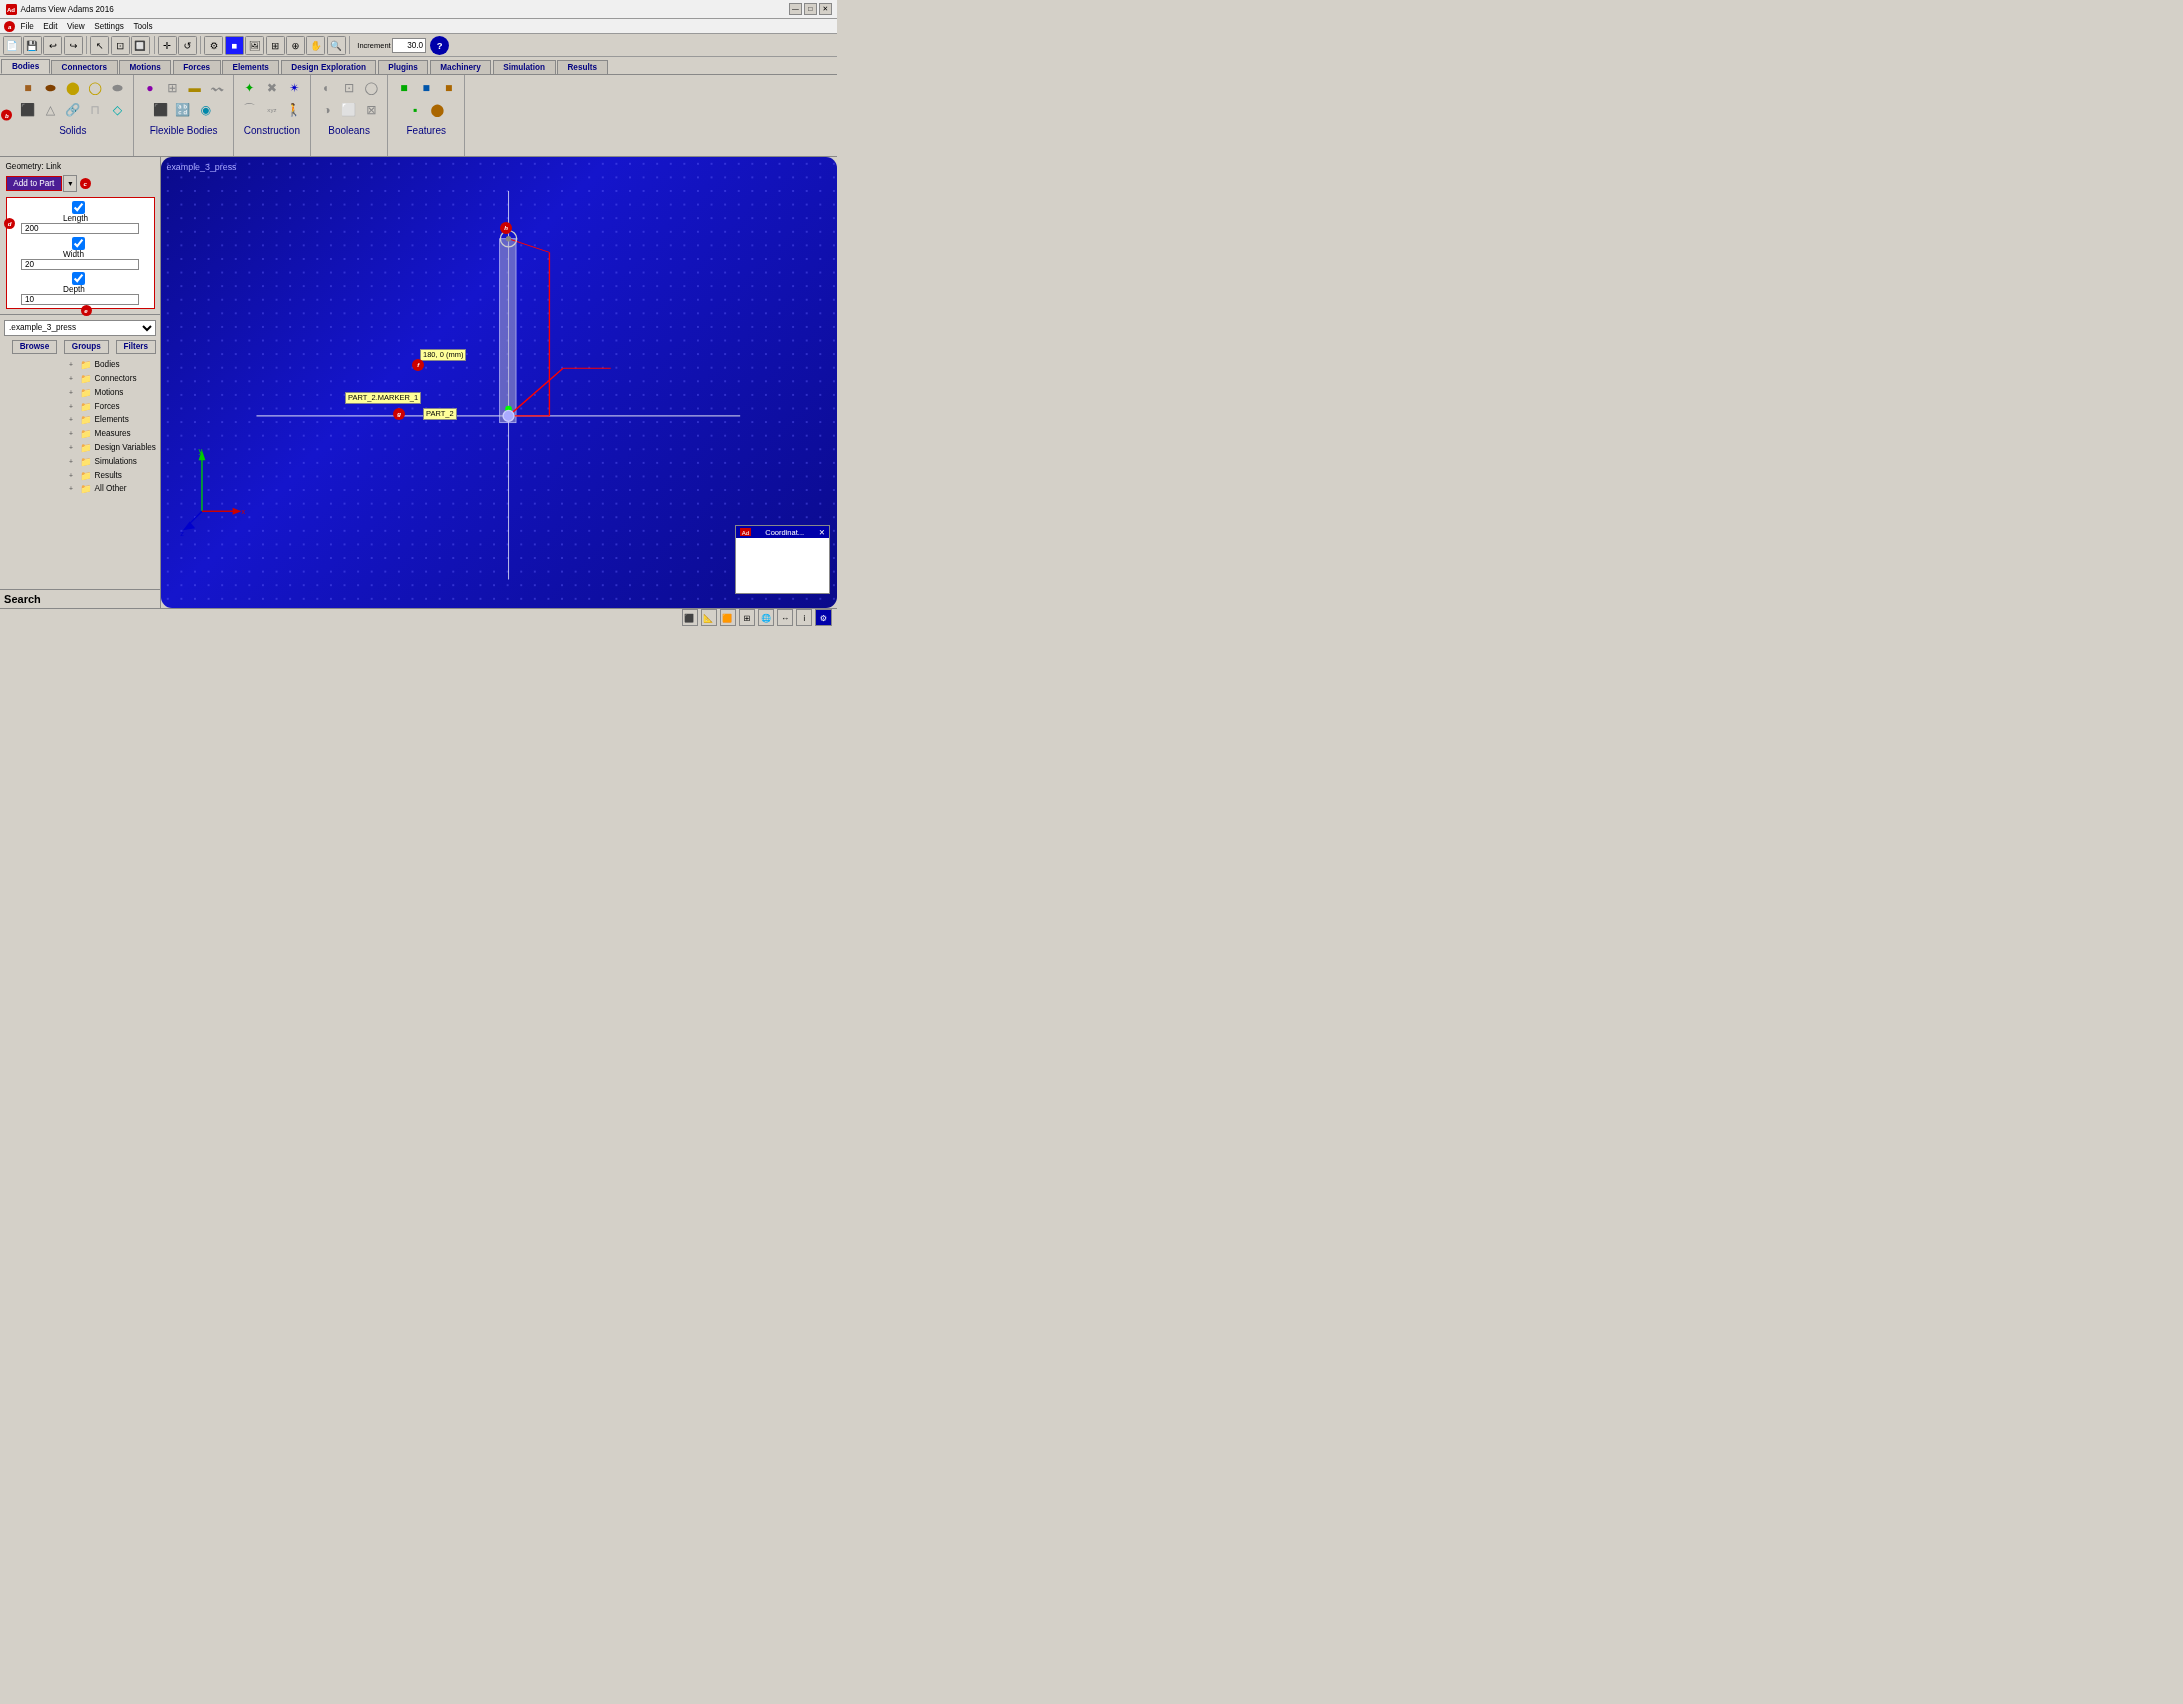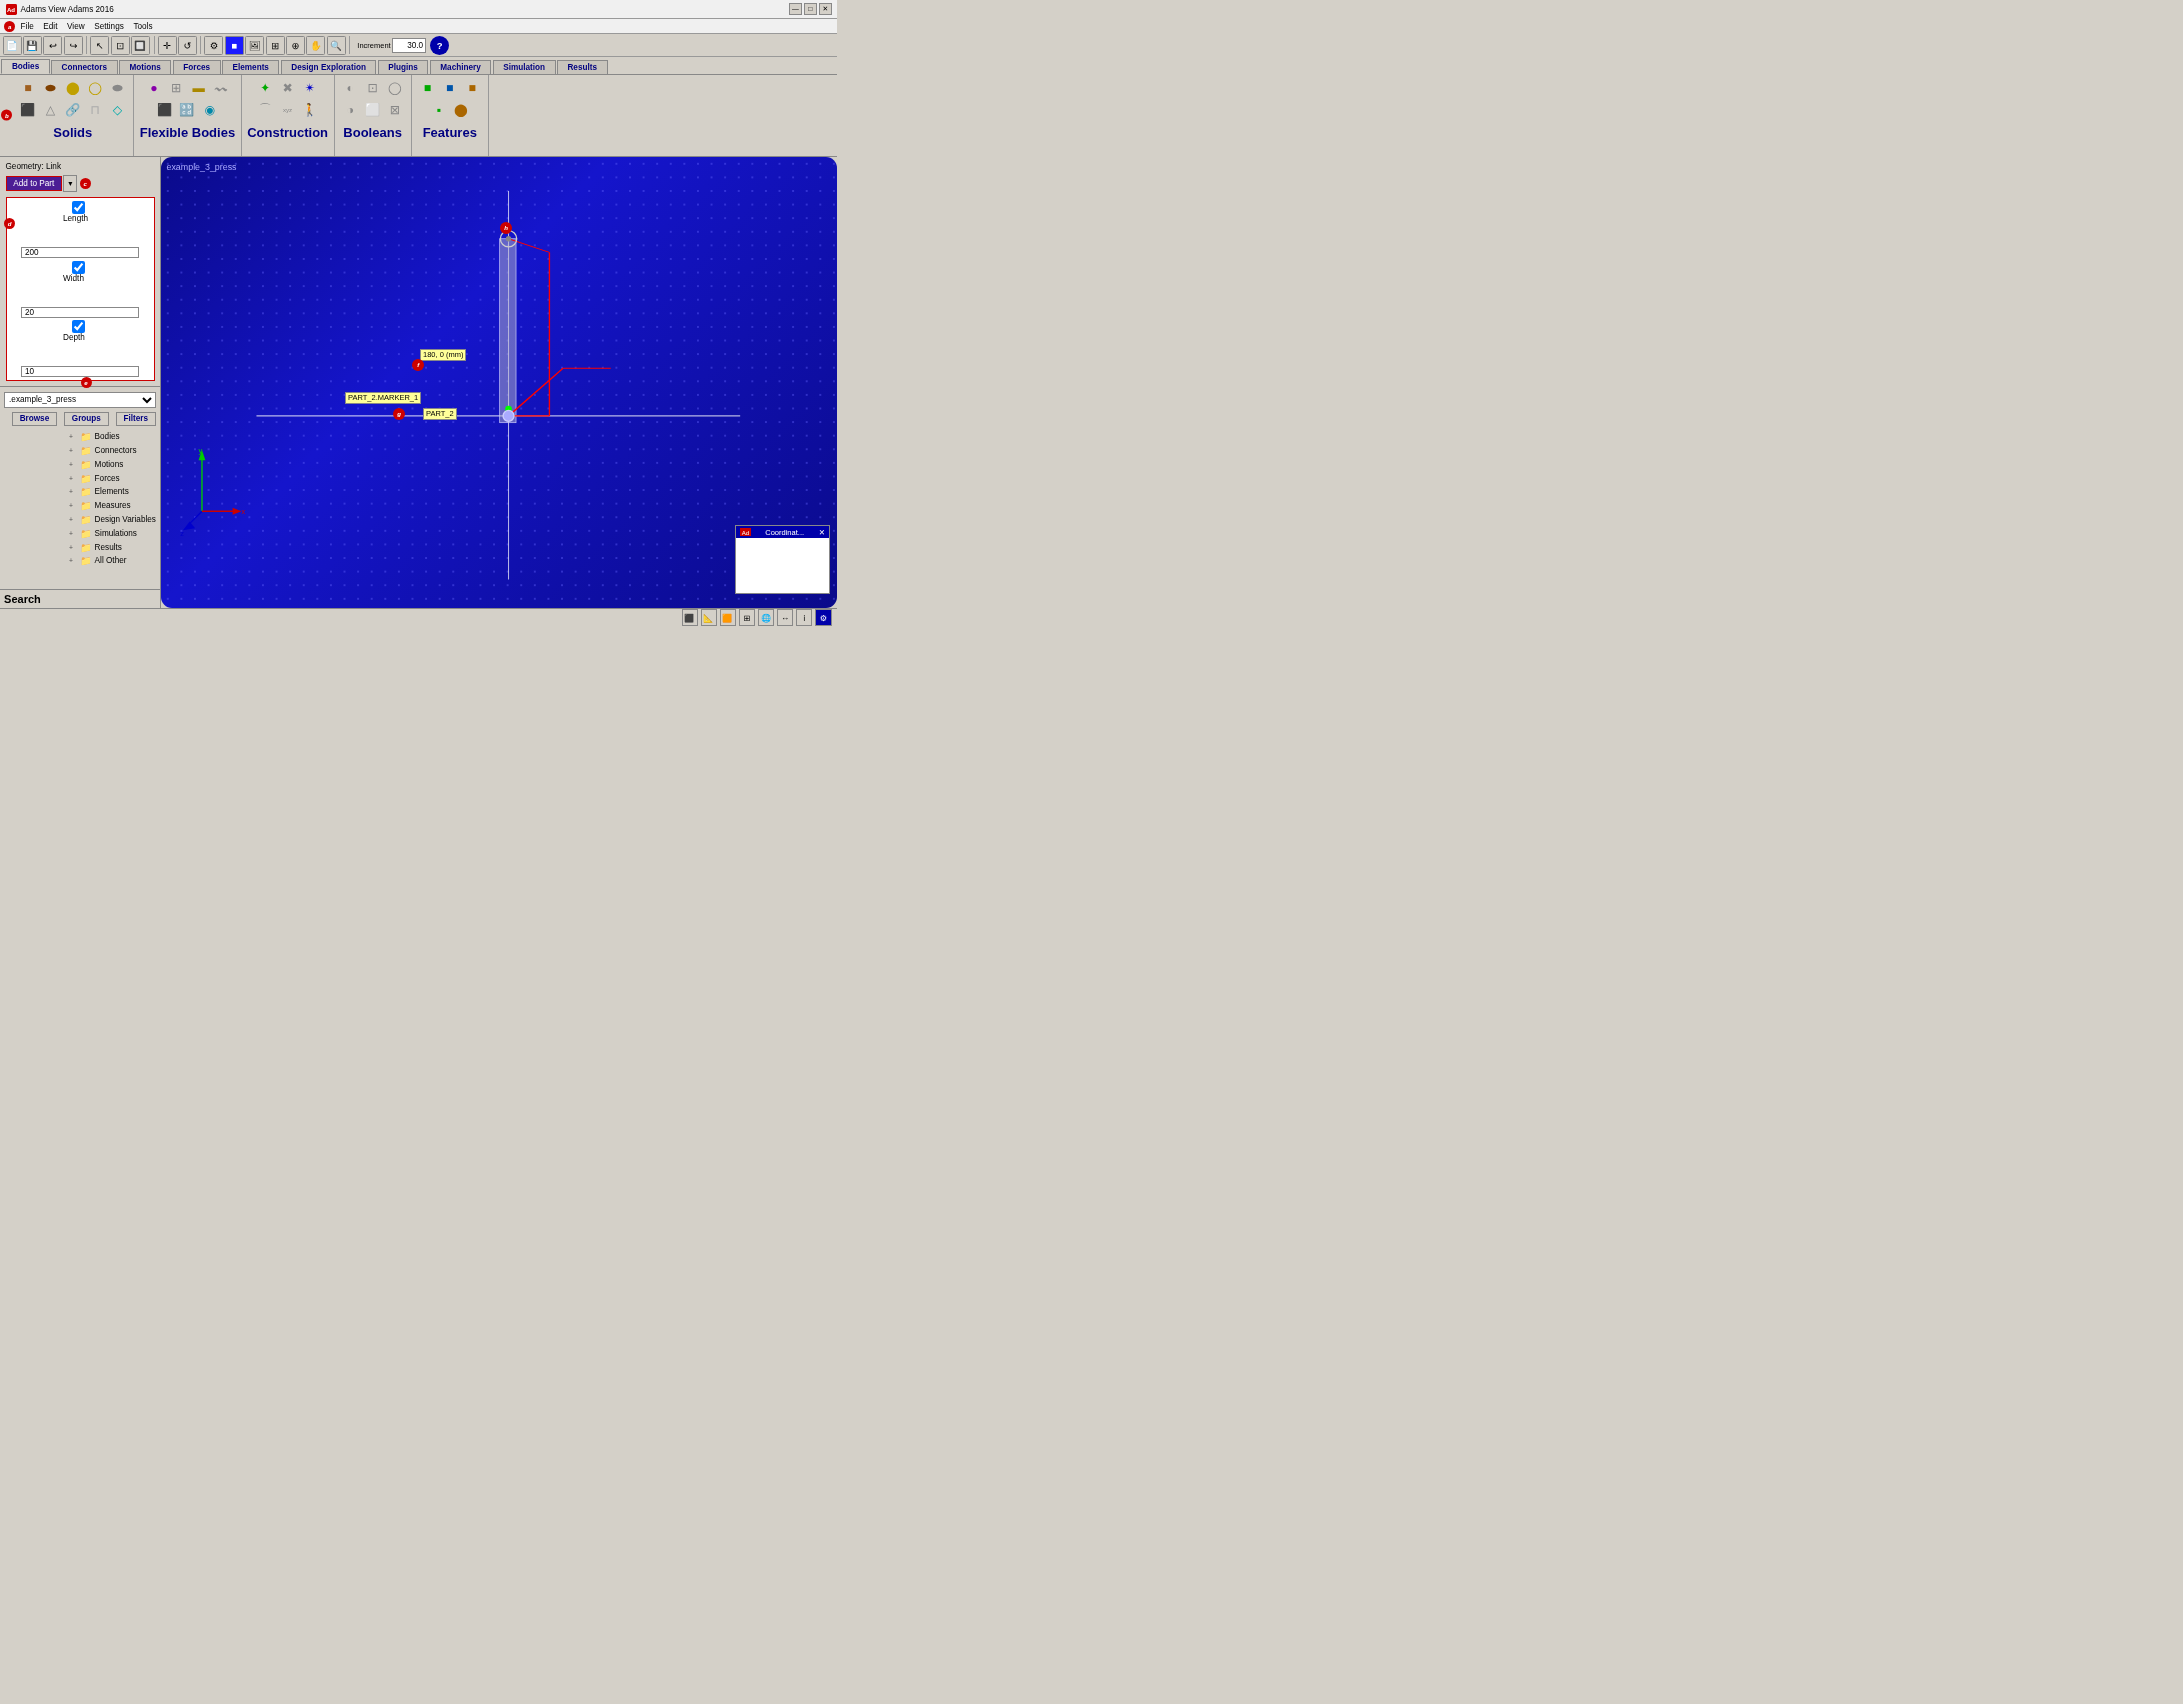--- a/index.html
+++ b/index.html
@@ -93,21 +93,21 @@
       border-bottom: 0.7px solid #888;
       height: 82px;
     }
     .toolbar-group {
       display: flex;
       flex-direction: column;
       align-items: center;
       padding: 2.7px 5.5px;
       border-right: 0.7px solid #999;
     }
-    .toolbar-group-title { font-size: 13px; color: #000080; font-weight: bold; margin-top: 2.7px; }
+    .toolbar-group-title { font-size: 10px; color: #000080; font-weight: normal; margin-top: 2.7px; }
     .toolbar-icons-row { display: flex; gap: 2px; margin-bottom: 2px; }
     .tool-icon {
       width: 20.4px; height: 20.4px;
       display: flex; align-items: center; justify-content: center;
       cursor: pointer; border: 0.7px solid transparent;
       border-radius: 1.4px; font-size: 12.3px;
     }
     .label-b {
       width: 11px; height: 11px; border-radius: 50%; background: #cc0000;
       color: white; font-size: 6.1px; font-style: italic; font-weight: bold;
@@ -163,21 +163,21 @@
       background: white;
     }
     .field-row {
       display: flex; align-items: center; margin-bottom: 2.7px; flex-direction: column;
     }
     .field-row:last-child { margin-bottom: 0; }
     .field-checkbox { margin-right: 2.7px; }
     .field-label { width: 34px; font-size: 8.2px; }
     .field-input {
       flex: 1; height: 33px; border: 0.7px solid #888;
-      font-size: 8.2px; padding: 0 2.7px; background: white; margin-top: 24px;
+      font-size: 8.2px; padding: 0 2.7px; background: white;
     }
     .circle-d {
       width: 11px; height: 11px; border-radius: 50%; background: #cc0000;
       color: white; font-size: 6.1px; font-style: italic; font-weight: bold;
       display: inline-flex; align-items: center; justify-content: center;
       position: absolute; left: 1.4px;
     }
     .circle-e {
       width: 11px; height: 11px; border-radius: 50%; background: #cc0000;
       color: white; font-size: 6.1px; font-style: italic; font-weight: bold;

